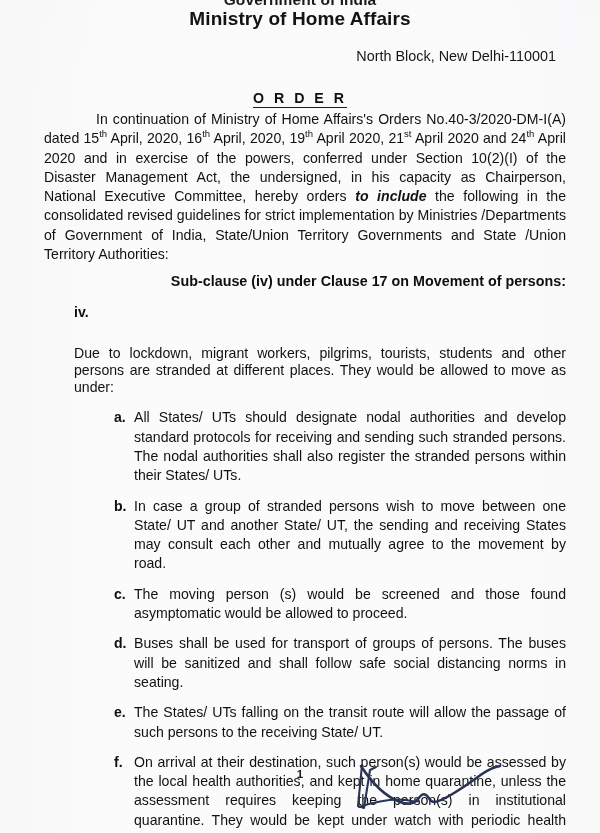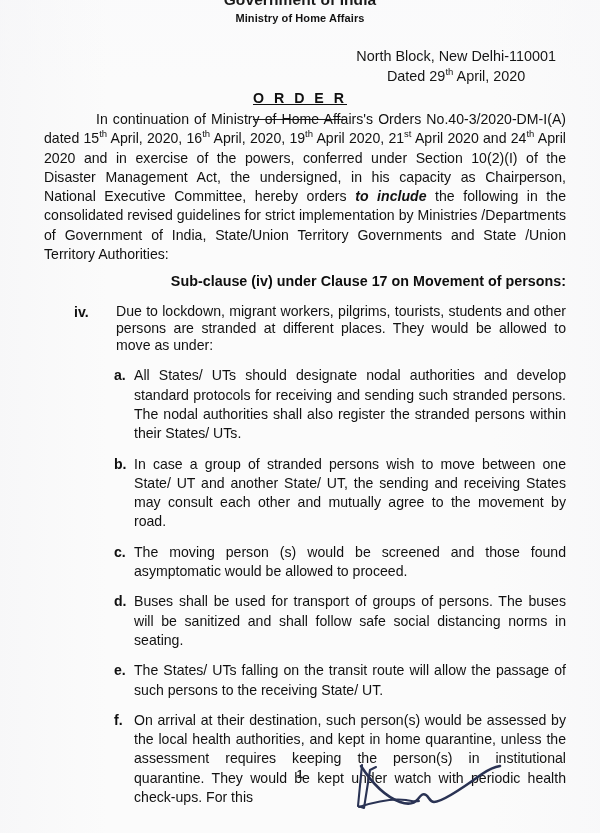--- a/index.html
+++ b/index.html
@@ -35,21 +35,21 @@
   }
   .lh-line1 {
     font-size: 15.5px;
     font-weight: bold;
     letter-spacing: 0.1px;
     line-height: 18px;
     color: #1a1a1a;
     white-space: nowrap;
   }
   .lh-line2 {
-    font-size: 11px;
+    font-size: 19px;
     font-weight: bold;
     letter-spacing: 0.1px;
     line-height: 19px;
     color: #131313;
     white-space: nowrap;
   }
 
   .addr-block {
     position: absolute;
     top: 47px;
@@ -71,23 +71,22 @@
     top: 89px;
     left: 0;
     width: 100%;
     text-align: center;
   }
   .order-title span {
     font-size: 14.2px;
     font-weight: bold;
     letter-spacing: 3.0px;
     border-bottom: 1.6px solid #1b1b1b;
-    padding-bottom: 13px;
+    padding-bottom: 1px;
     display: inline-block;
-    text-decoration: underline;
   }
 
   
   .body-area {
     position: absolute;
     top: 110px;
     left: 44px;
     width: 522px;
   }
 
@@ -116,20 +115,21 @@
     color: #0e0e0e;
     letter-spacing: 0.02px;
     text-align: right;
   }
 
   
   .roman-item {
     display: flex;
     margin-top: 1px;
     padding-left: 30px;
+    flex-direction: column;
   }
   .roman-marker {
     flex: 0 0 42px;
     font-size: 14.1px;
     font-weight: bold;
     line-height: 19.3px;
     color: #101010;
   }
   .roman-text {
     flex: 1 1 auto;
@@ -193,25 +193,20 @@
 
 <div class="page">
 
   <div class="letterhead">
     <div class="lh-line1">Government of India</div>
     <div class="lh-line2">Ministry of Home Affairs</div>
   </div>
 
   <div class="addr-block">
     <div>North Block, New Delhi-110001</div>
-    <div>
-      <span>Dated</span>
-      <span>29</span><span class="sup">th</span>
-      <span>April, 2020</span>
-    </div>
   </div>
 
   <div class="order-title">
     <span>O R D E R</span>
   </div>
 
   <div class="body-area">
 
     <p class="para indent"><span>In continuation of Ministry of Home Affairs's Orders No.40-3/2020-DM-I(A) dated 15</span><span class="sup">th</span><span> April, 2020, 16</span><span class="sup">th</span><span> April, 2020, 19</span><span class="sup">th</span><span> April 2020, 21</span><span class="sup">st</span><span> April 2020 and 24</span><span class="sup">th</span><span> April 2020 and in exercise of the powers, conferred under Section 10(2)(I) of the Disaster Management Act, the undersigned, in his capacity as Chairperson, National Executive Committee, hereby orders </span><span class="bi">to include</span><span> the following in the consolidated revised guidelines for strict implementation by Ministries /Departments of Government of India, State/Union Territory Governments and State /Union Territory Authorities:</span></p>
 

